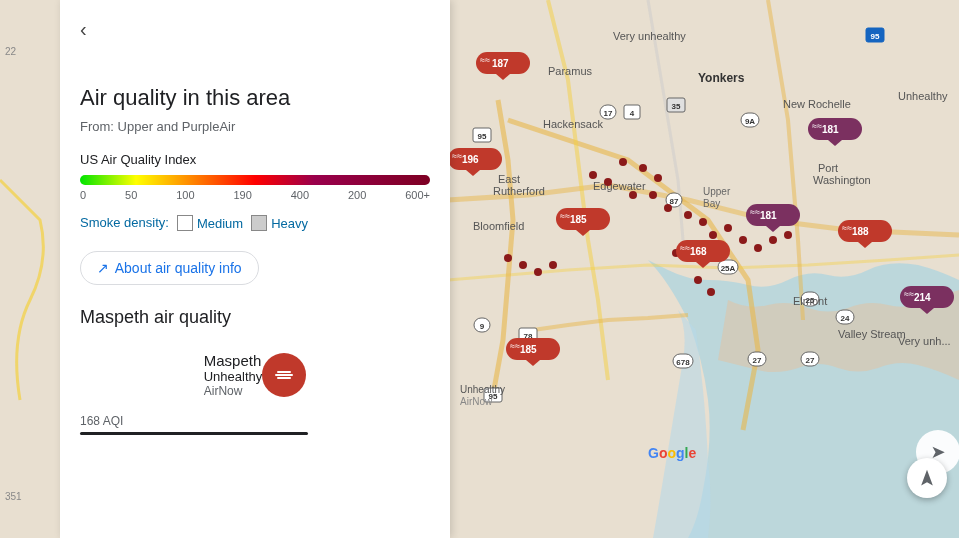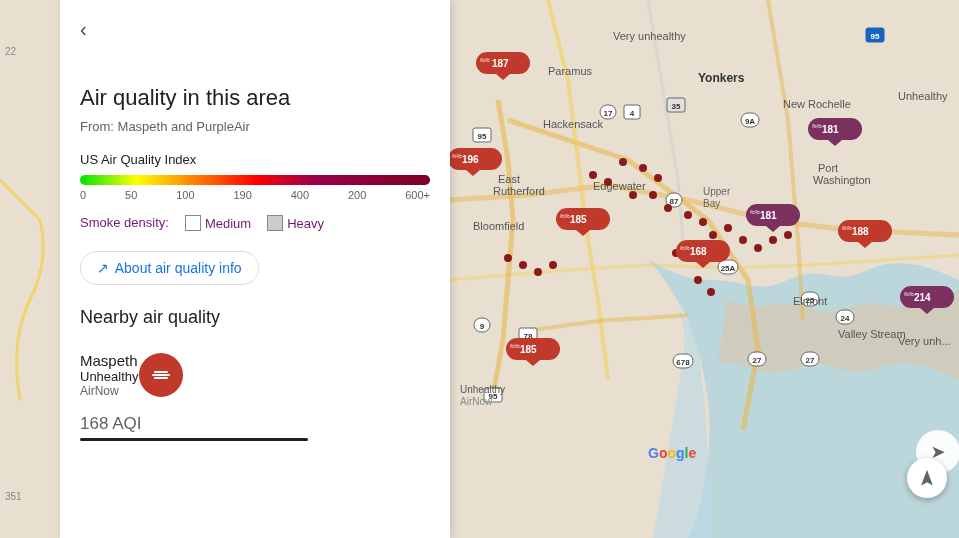--- a/index.html
+++ b/index.html
@@ -89,23 +89,23 @@
     .aqi-scale {
       display: flex;
       justify-content: space-between;
       font-size: 11px;
       color: #5f6368;
     }
 
     .smoke-section {
       display: flex;
       align-items: center;
-      gap: 16px;
+      gap: 8px;
       font-size: 13px;
-      color: #701a75;
+      color: #0369a1;
       margin-bottom: 20px;
       flex-wrap: wrap;
     }
 
     .smoke-label {
       font-weight: 500;
     }
 
     .smoke-item {
       display: flex;
@@ -150,21 +150,21 @@
     .nearby-title {
       font-size: 18px;
       font-weight: 500;
       color: #202124;
       margin-bottom: 16px;
     }
 
     .nearby-item {
       display: flex;
       align-items: center;
-      justify-content: flex-start;
+      justify-content: center;
       padding: 8px 0;
     }
 
     .nearby-info {
       display: flex;
       flex-direction: column;
     }
 
     .nearby-name {
       font-size: 15px;
@@ -258,21 +258,21 @@
     <text x="5" y="55" font-size="10" fill="#888">22</text>
   </svg>
 </div>
 
 <div class="sidebar">
   <div class="back-btn">
     <span class="back-arrow">‹</span>
   </div>
   <div class="sidebar-content">
     <h1 class="title">Air quality in this area</h1>
-    <p class="source">From: Maspeth and PurpleAir</p>
+    <p class="source">From: Upper and PurpleAir</p>
 
     <div class="aqi-section">
       <div class="aqi-label">US Air Quality Index</div>
       <div class="aqi-bar"></div>
       <div class="aqi-scale">
         <span>0</span>
         <span>50</span>
         <span>100</span>
         <span>190</span>
         <span>400</span>
@@ -291,40 +291,40 @@
         <span class="smoke-icon-heavy"></span>
         <span>Heavy</span>
       </span>
     </div>
 
     <button class="info-btn">
       <span class="info-btn-icon">↗</span>
       <span>About air quality info</span>
     </button>
 
-    <div class="nearby-title">Nearby air quality</div>
+    <div class="nearby-title">Maspeth air quality</div>
 
     <div class="nearby-item">
       <div class="nearby-info">
         <span class="nearby-name">Maspeth</span>
         <span class="nearby-status">Unhealthy</span>
         <span class="nearby-source">AirNow</span>
       </div>
       <div class="aqi-badge">
         <div class="aqi-badge-waves">
           <div class="wave-line"></div>
           <div class="wave-line"></div>
           <div class="wave-line"></div>
         </div>
       </div>
     </div>
 
     
     <div style="margin-top: 8px; position: relative;">
-      <div style="font-size:17px; color:#5f6368; margin-bottom:4px;">168 AQI</div>
+      <div style="font-size:12px; color:#5f6368; margin-bottom:4px;">168 AQI</div>
       <div style="height:3px; width:65%; background:#202124; border-radius:2px;"></div>
     </div>
   </div>
 </div>
 
 <div class="map-area">
   <svg class="map-svg" viewBox="0 0 511 538">
 
     <rect width="511" height="538" fill="#e8dfd0"></rect>
 

